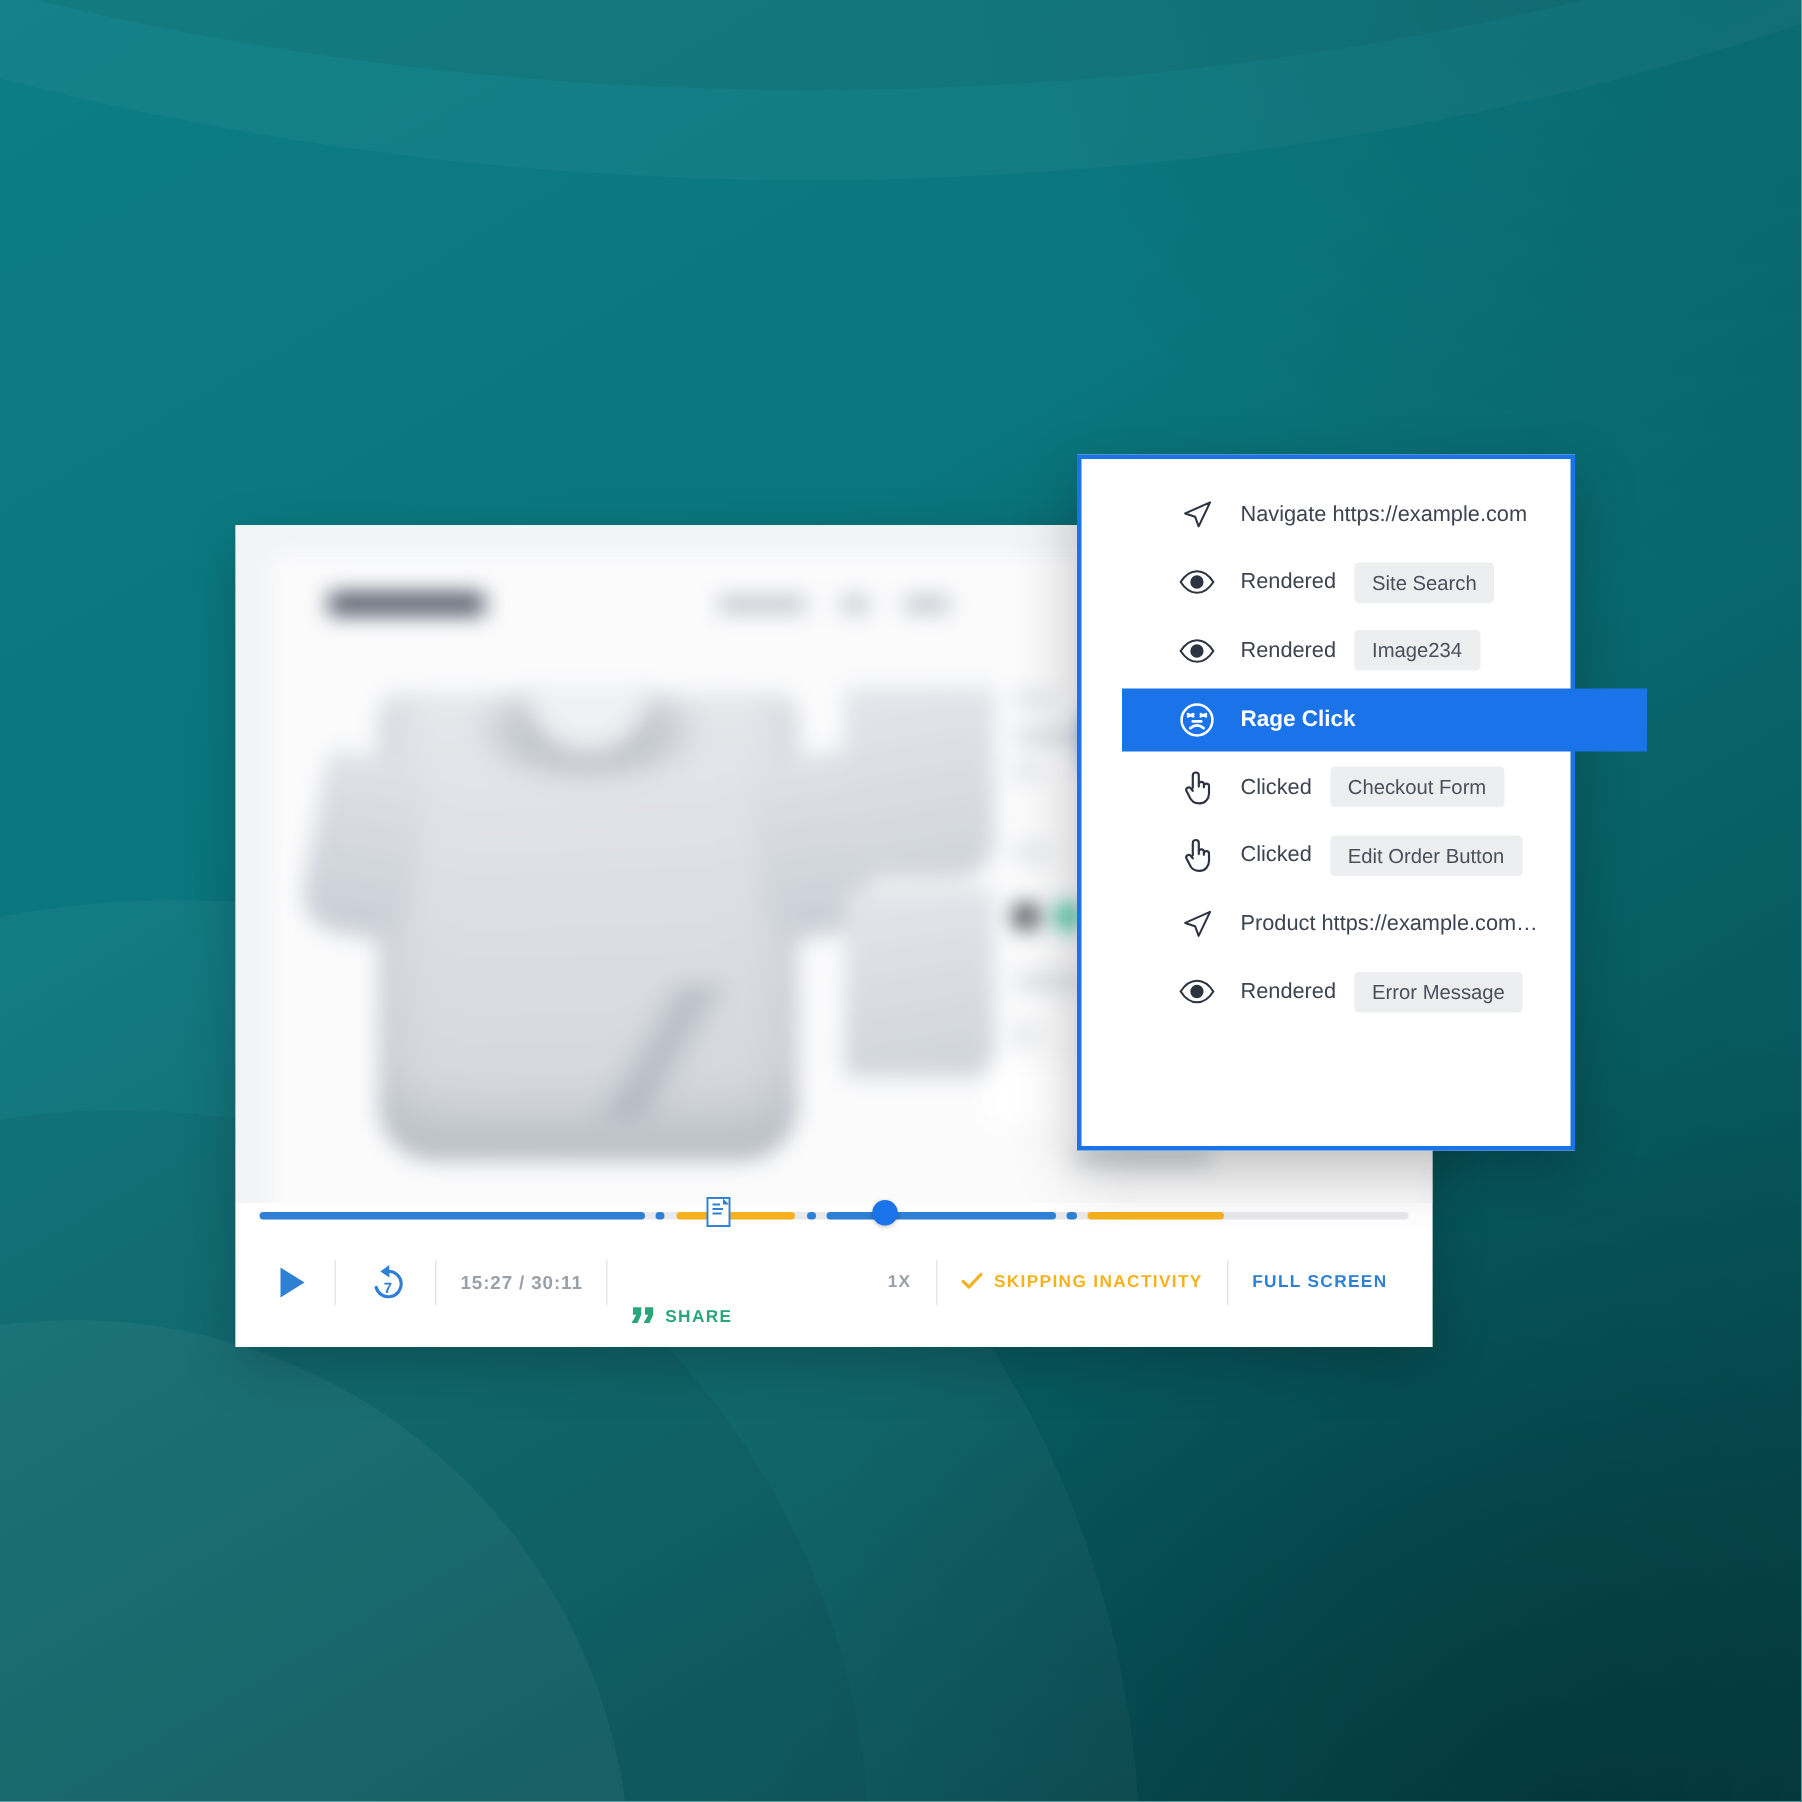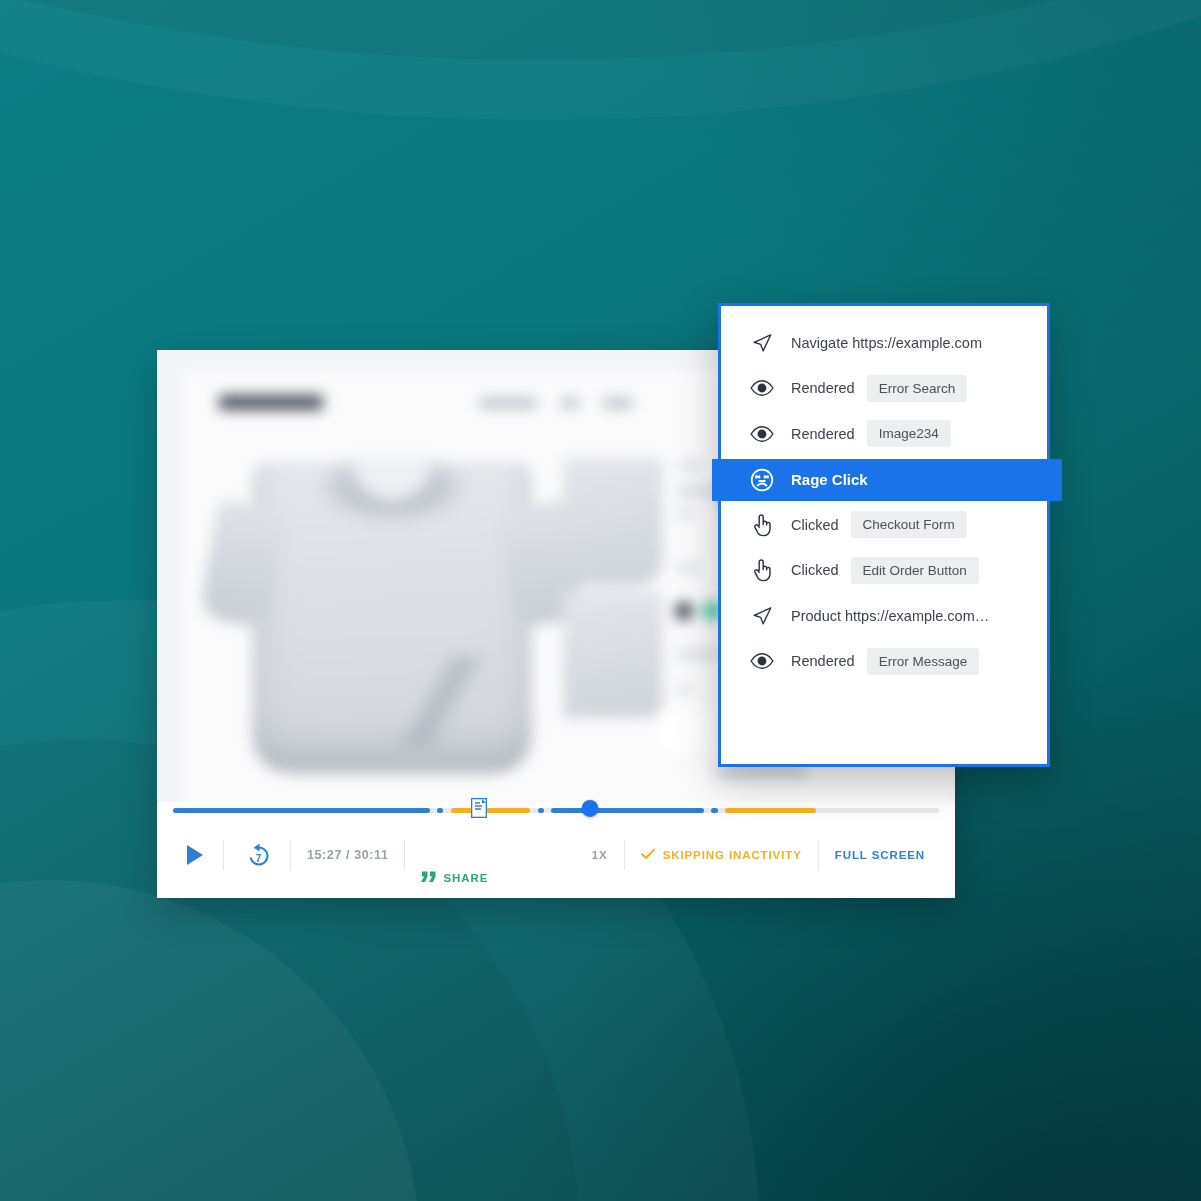--- a/index.html
+++ b/index.html
@@ -200,20 +200,21 @@
   .sp-l { flex: 1 1 auto; }
 
   
   #events {
     position:absolute;
     left:718px; top:303px;
     width:332px; height:464px;
     background:#ffffff;
     border:3px solid #1a73e8;
     box-shadow: 0 14px 38px rgba(0,0,0,0.25);
+    padding-left: 36px;
   }
   #events-inner { position:relative; width:100%; height:100%; padding: 14px 0 10px 0;}
   .ev-row {
     display:flex; align-items:center;
     height:45.5px;
     padding-left: 28px;
     cursor: pointer;
   }
   .ev-icon {
     width: 26px; height:26px; flex:0 0 26px;
@@ -383,21 +384,21 @@
         </div>
         <div class="ev-row">
           <div class="ev-icon">
             <svg width="24" height="18" viewBox="0 0 26 18">
               <path d="M1.2 9 C5 3 9 1.2 13 1.2 C17 1.2 21 3 24.8 9 C21 15 17 16.8 13 16.8 C9 16.8 5 15 1.2 9 Z" fill="none" stroke="#2b3440" stroke-width="1.5"></path>
               <path d="M13 4.2 a4.8 4.8 0 1 1 -0.1 9.6 a4.8 4.8 0 0 1 0.1 -9.6 Z" fill="#2b3440"></path>
               <path d="M13 4.2 a4.8 4.8 0 0 0 0 9.6 a3.4 3.4 0 0 1 0 -9.6 Z" fill="#ffffff"></path>
             </svg>
           </div>
           <div class="ev-label">Rendered</div>
-          <div class="ev-tag">Error Search</div>
+          <div class="ev-tag">Site Search</div>
         </div>
         <div class="ev-row">
           <div class="ev-icon">
             <svg width="24" height="18" viewBox="0 0 26 18">
               <path d="M1.2 9 C5 3 9 1.2 13 1.2 C17 1.2 21 3 24.8 9 C21 15 17 16.8 13 16.8 C9 16.8 5 15 1.2 9 Z" fill="none" stroke="#2b3440" stroke-width="1.5"></path>
               <path d="M13 4.2 a4.8 4.8 0 1 1 -0.1 9.6 a4.8 4.8 0 0 1 0.1 -9.6 Z" fill="#2b3440"></path>
               <path d="M13 4.2 a4.8 4.8 0 0 0 0 9.6 a3.4 3.4 0 0 1 0 -9.6 Z" fill="#ffffff"></path>
             </svg>
           </div>
           <div class="ev-label">Rendered</div>

